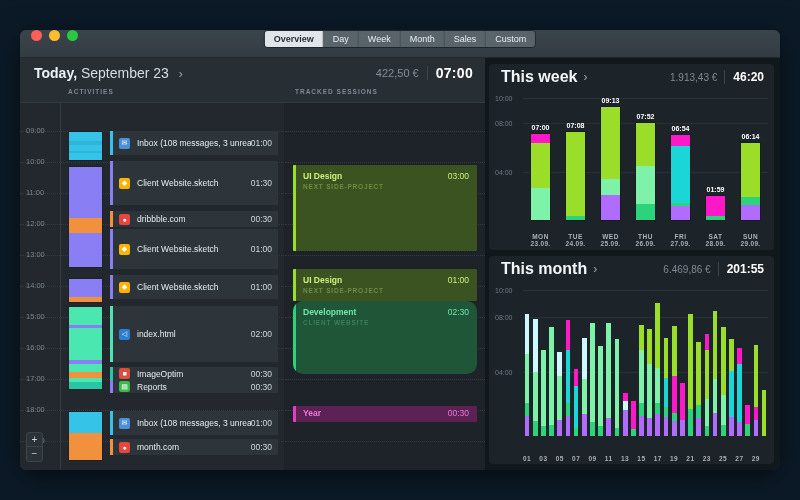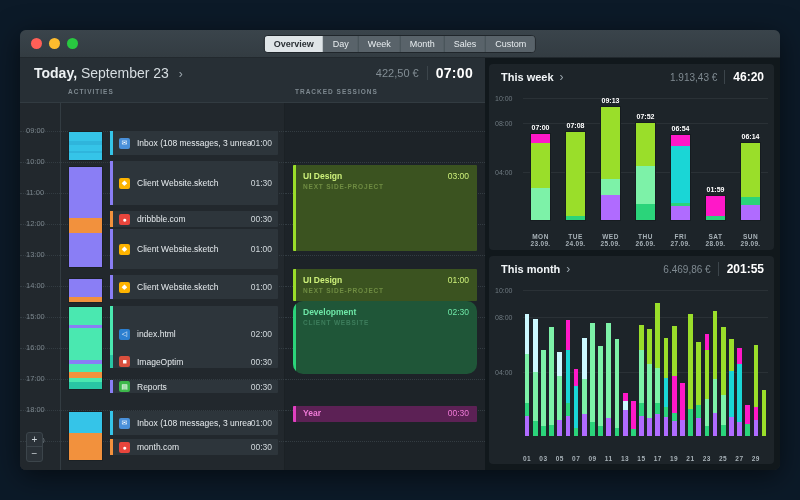--- a/index.html
+++ b/index.html
@@ -22,21 +22,21 @@
     overflow: hidden;
     box-shadow: 0 6px 28px rgba(0,0,0,.55);
     display: flex;
     flex-direction: column;
   }
   
   #titlebar {
     height: 28px;
     background: linear-gradient(#3a444b, #333c42);
     border-bottom: 1px solid #22292e;
-    display: flex; align-items: center;
+    display: flex; 
     position: relative;
     flex: none;
   }
   .traffic { display: flex; gap: 7px; margin-left: 11px; }
   .dot { width: 11px; height: 11px; border-radius: 50%; }
   .dot.red { background: #ff5f57; }
   .dot.yellow { background: #febc2e; }
   .dot.green { background: #28c840; }
   #segmented {
     position: absolute; left: 50%; transform: translateX(-50%);
@@ -161,21 +161,21 @@
 
   
   .card { background: #1d2429; border-radius: 4px; display: flex; flex-direction: column; overflow: hidden; }
   #week-card { height: 186px; flex: none; }
   #month-card { flex: 1; }
   .card-head {
     height: 26px; flex: none;
     display: flex; align-items: center;
     padding: 0 10px 0 12px;
   }
-  .card-title { font-size: 11px; font-weight: bold; color: #f2f6f8; }
+  .card-title { font-size: 16px; font-weight: bold; color: #f2f6f8; }
   .card-money { font-size: 10px; color: #7f8a91; margin-right: 7px; }
   .card-time { font-size: 12px; font-weight: bold; color: #ffffff; }
   .card-body { flex: 1; position: relative; padding: 0 8px 0 4px; }
 
   .gridline { position: absolute; left: 34px; right: 6px; height: 1px; background: #2a3136; }
   .gridlab { position: absolute; left: 6px; font-size: 7px; color: #6f7a81; transform: translateY(-50%); }
 
   .bars { position: absolute; left: 34px; right: 6px; top: 0; bottom: 0; display: flex; align-items: flex-end; }
   .bar-slot { flex: 1; display: flex; flex-direction: column; align-items: center; justify-content: flex-end; height: 100%; }
   .bar-val { font-size: 7px; color: #ffffff; margin-bottom: 2px; font-weight: bold; white-space: nowrap; }
@@ -331,21 +331,21 @@
                 <div class="act-icon" style="background: rgb(253, 179, 0); color: rgb(255, 255, 255);">◆</div>
                 <div class="act-name">Client Website.sketch</div>
                 <div class="act-dur">01:00</div>
               </div>
               <div class="act-row" style="top: 203px; height: 56px;">
                 <div class="act-accent" style="background: rgb(74, 232, 176);"></div>
                 <div class="act-icon" style="background: rgb(44, 127, 208); color: rgb(255, 255, 255);">◁</div>
                 <div class="act-name">index.html</div>
                 <div class="act-dur">02:00</div>
               </div>
-              <div class="act-row" style="top: 252px; height: 13px;">
+              <div class="act-row" style="top: 264px; height: 13px;">
                 <div class="act-accent" style="background: rgb(41, 198, 164);"></div>
                 <div class="act-icon" style="background: rgb(217, 79, 61); color: rgb(255, 255, 255);">■</div>
                 <div class="act-name">ImageOptim</div>
                 <div class="act-dur">00:30</div>
               </div>
               <div class="act-row" style="top: 277px; height: 13px;">
                 <div class="act-accent" style="background: rgb(138, 126, 245);"></div>
                 <div class="act-icon" style="background: rgb(61, 184, 75); color: rgb(255, 255, 255);">▤</div>
                 <div class="act-name">Reports</div>
                 <div class="act-dur">00:30</div>

